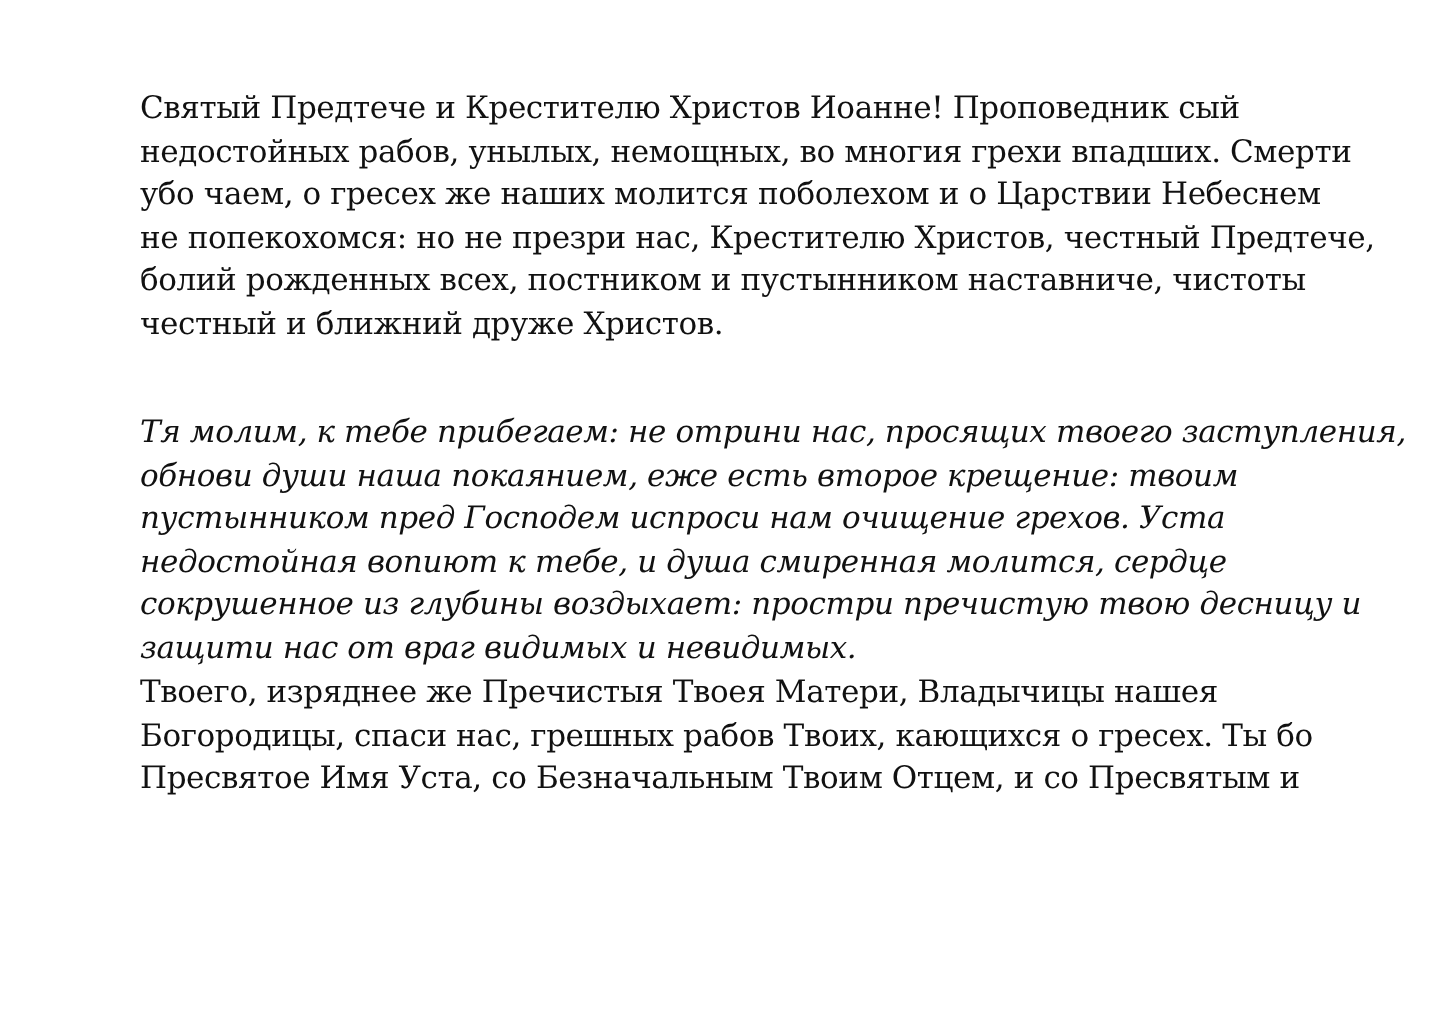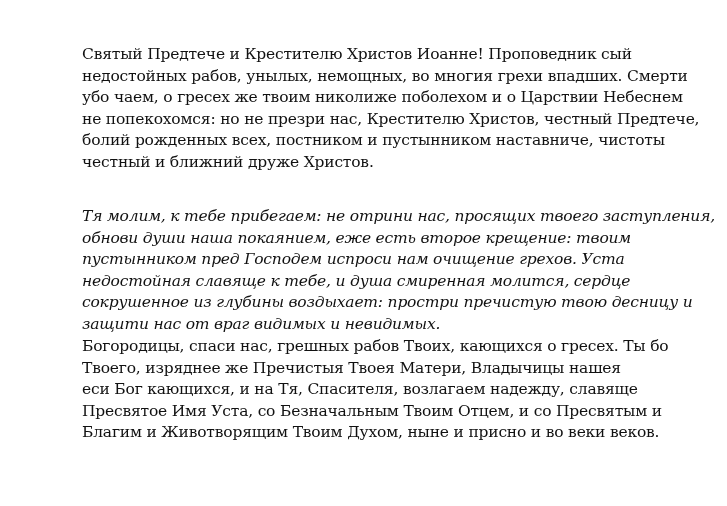--- a/index.html
+++ b/index.html
@@ -1,21 +1,21 @@
 <!DOCTYPE html>
 <html><head>
   <meta charset="utf-8">
   <style>
     html, body { margin: 0; padding: 0; background: #ffffff; }
     body { width: 727px; height: 506px; position: relative; overflow: hidden; }
     .page {
       position: absolute; left: 0; top: 0; width: 727px; height: 506px;
       background: #ffffff;
     }
-    .para { position: absolute; left: 82px; width: 620px; }
+    .para { position: absolute; left: 70px; width: 620px; }
     .line {
       font-family: "DejaVu Serif", serif;
       font-size: 15.5px;
       color: #111111;
       line-height: 21.6px;
       height: 21.6px;
       white-space: nowrap;
       letter-spacing: -0.2px;
       transform-origin: left center;
     }
@@ -23,33 +23,31 @@
     #p2 { top: 206px; font-style: italic; }
     #p3 { top: 336px; }
   </style>
 </head>
 <body>
 
 <div class="page">
   <div class="para" id="p1">
     <div class="line">Святый Предтече и Крестителю Христов Иоанне! Проповедник сый</div>
     <div class="line">недостойных рабов, унылых, немощных, во многия грехи впадших. Смерти</div>
-    <div class="line">убо чаем, о гресех же твоим николиже поболехом и о Царствии Небеснем</div>
+    <div class="line">убо чаем, о гресех же наших молится поболехом и о Царствии Небеснем</div>
     <div class="line">не попекохомся: но не презри нас, Крестителю Христов, честный Предтече,</div>
     <div class="line">болий рожденных всех, постником и пустынником наставниче, чистоты</div>
     <div class="line">честный и ближний друже Христов.</div>
   </div>
   <div class="para" id="p2">
     <div class="line">Тя молим, к тебе прибегаем: не отрини нас, просящих твоего заступления,</div>
     <div class="line">обнови души наша покаянием, еже есть второе крещение: твоим</div>
     <div class="line">пустынником пред Господем испроси нам очищение грехов. Уста</div>
-    <div class="line">недостойная славяще к тебе, и душа смиренная молится, сердце</div>
+    <div class="line">недостойная вопиют к тебе, и душа смиренная молится, сердце</div>
     <div class="line">сокрушенное из глубины воздыхает: простри пречистую твою десницу и</div>
     <div class="line">защити нас от враг видимых и невидимых.</div>
   </div>
   <div class="para" id="p3">
+    <div class="line">Твоего, изряднее же Пречистыя Твоея Матери, Владычицы нашея</div>
     <div class="line">Богородицы, спаси нас, грешных рабов Твоих, кающихся о гресех. Ты бо</div>
-    <div class="line">Твоего, изряднее же Пречистыя Твоея Матери, Владычицы нашея</div>
-    <div class="line">еси Бог кающихся, и на Тя, Спасителя, возлагаем надежду, славяще</div>
     <div class="line">Пресвятое Имя Уста, со Безначальным Твоим Отцем, и со Пресвятым и</div>
-    <div class="line">Благим и Животворящим Твоим Духом, ныне и присно и во веки веков.</div>
   </div>
 </div>
 
 </body></html>

